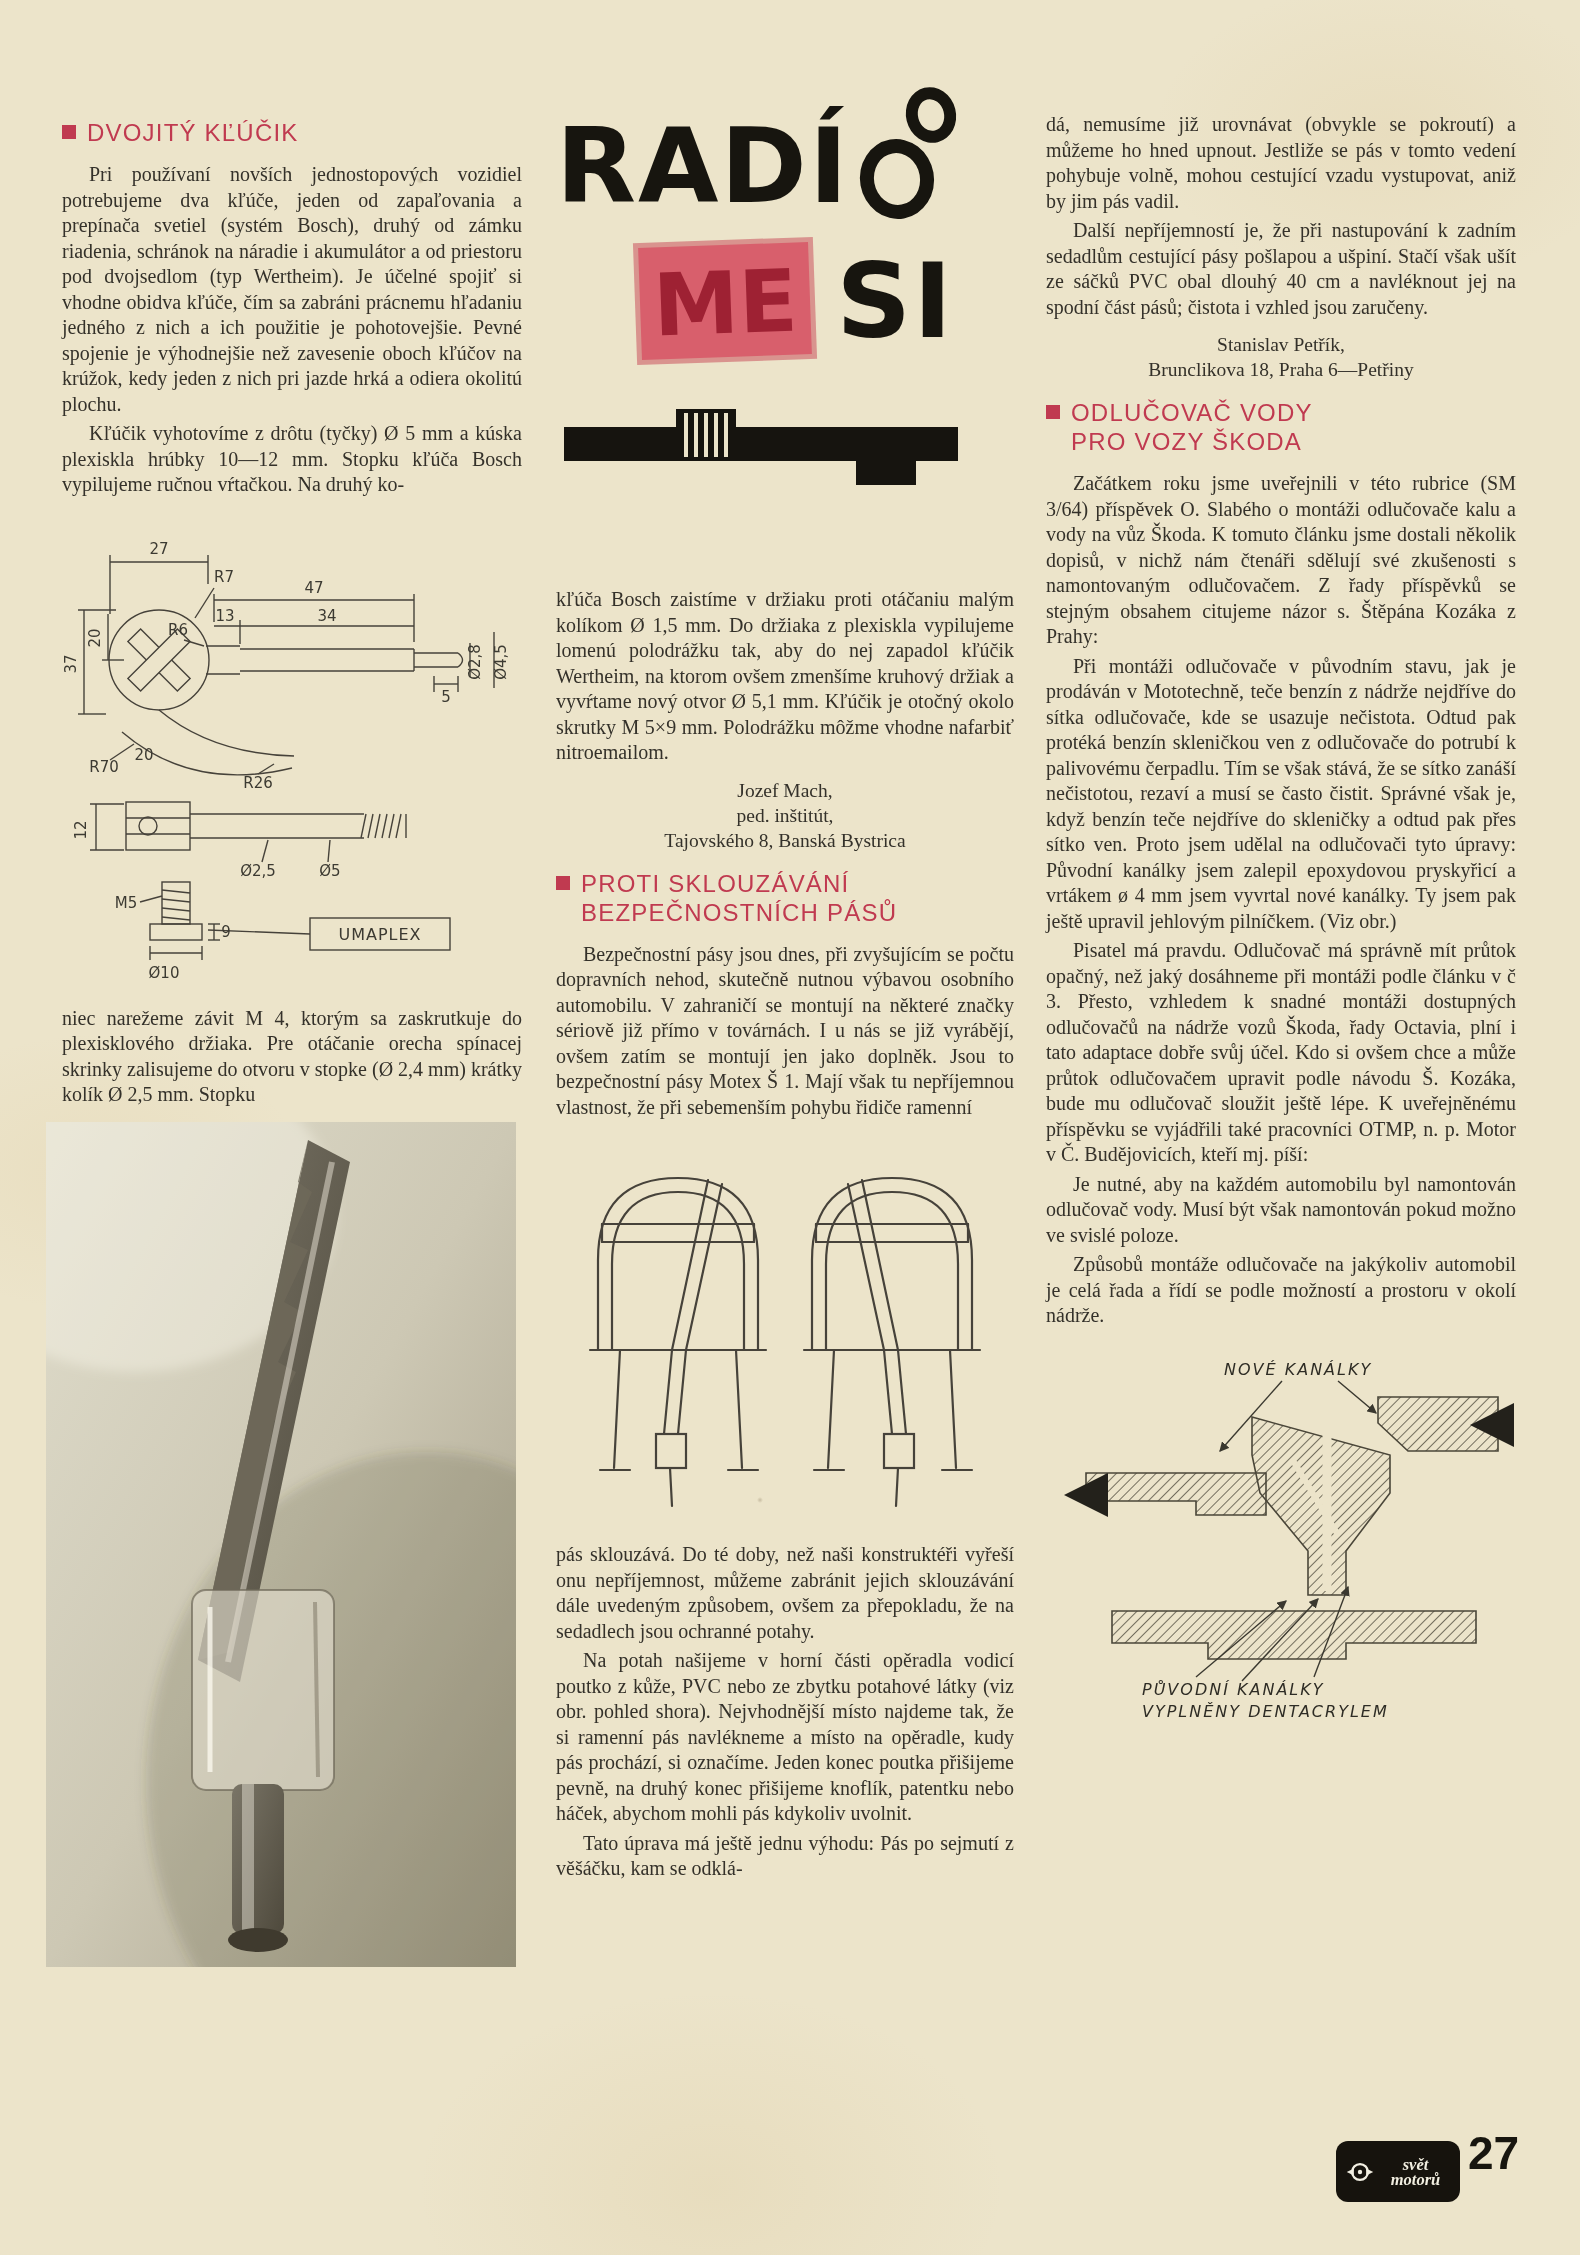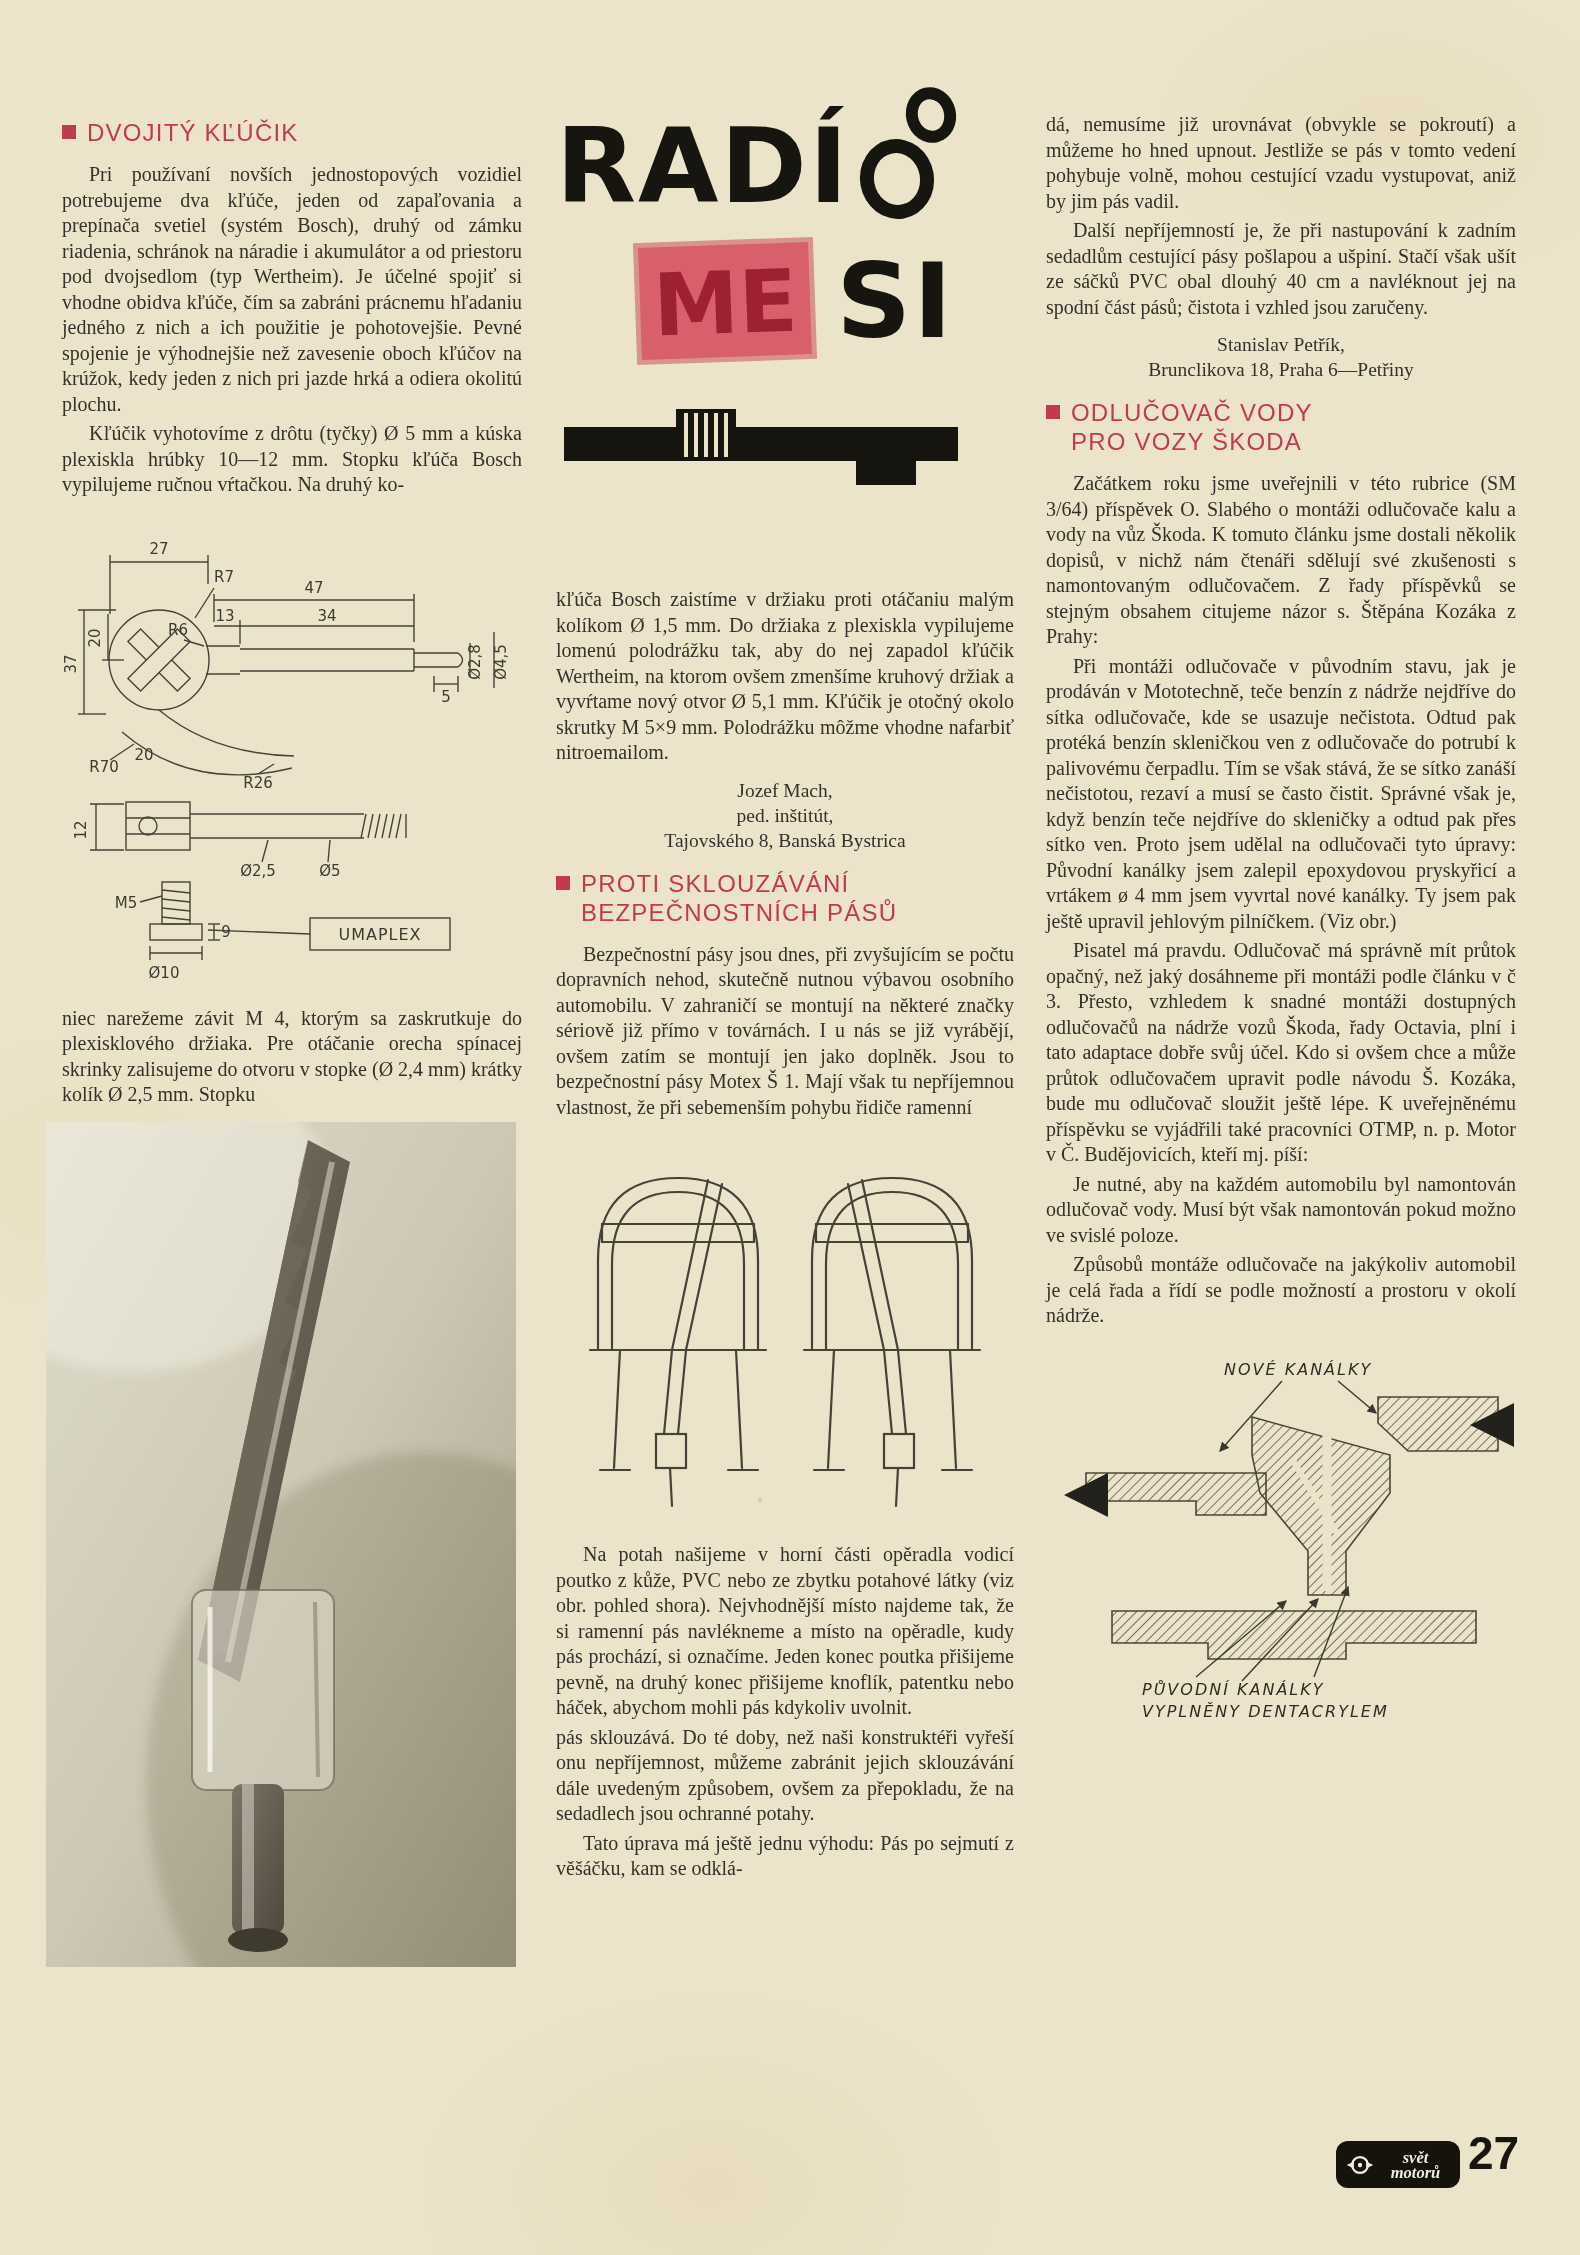--- a/index.html
+++ b/index.html
@@ -46,21 +46,21 @@
   .ring.r1{ width:50px; height:56px; border-width:12px; right:4px; top:2px; transform:rotate(-14deg); }
   .ring.r2{ width:74px; height:80px; border-width:14px; right:26px; top:54px; transform:rotate(-10deg); }
   .m-row2{ display:flex; align-items:flex-start; gap:26px; margin:20px 0 0 84px; }
   .m-me{ display:inline-block; background:#d85f6c; color:#9e2133; font-family:"DejaVu Sans",sans-serif;
     font-weight:700; font-size:86px; line-height:1; padding:15px 13px 11px; transform:rotate(-2deg);
     box-shadow:0 0 0 5px rgba(198,66,82,.5); }
   .m-si{ font-family:"DejaVu Sans",sans-serif; font-weight:700; font-size:104px; line-height:112px; letter-spacing:2px; }
   .m-pipe{ display:block; margin-top:40px; }
 
   
-  .footer-logo{ position:absolute; left:1336px; top:2141px; width:124px; height:47px; background:#16130d;
+  .footer-logo{ position:absolute; left:1336px; top:2141px; width:124px; height:61px; background:#16130d;
     border-radius:12px; display:flex; align-items:center; gap:5px; padding:3px 9px; z-index:20; }
   .fl-text{ flex:1; color:#f1eee0; font-style:italic; font-weight:700; font-size:16.5px;
     line-height:15px; text-align:center; }
   .fl-text span{ display:block; }
   .page-number{ position:absolute; left:1468px; top:2126px; font-family:"Liberation Sans",sans-serif;
     font-weight:700; font-size:46px; color:#18160f; z-index:20; }
   .watermark{ position:absolute; left:0; top:2042px; width:1580px; z-index:40; pointer-events:none; }
   .wm-title{ font-family:"Liberation Serif",serif; font-size:149px; line-height:1.02; letter-spacing:-2px;
     white-space:nowrap; color:rgba(255,253,246,.42); -webkit-text-stroke:2px rgba(255,255,250,.6); }
   .wm-sub{ font-family:"Liberation Serif",serif; font-size:43px; letter-spacing:2.5px; margin:6px 0 0 18px;
@@ -302,22 +302,22 @@
           <rect x="324" y="296" width="30" height="34"></rect>
           <line x1="338" y1="330" x2="336" y2="368"></line>
           <line x1="274" y1="212" x2="268" y2="330"></line>
           <line x1="390" y1="212" x2="396" y2="330"></line>
           <line x1="254" y1="332" x2="284" y2="332"></line>
           <line x1="382" y1="332" x2="412" y2="332"></line>
         </g>
       </svg>
     </figure>
 
+    <p class="body">pás sklouzává. Do té doby, než naši konstruktéři vyřeší onu nepříjemnost, můžeme zabránit jejich sklouzávání dále uvedeným způsobem, ovšem za přepokladu, že na sedadlech jsou ochranné potahy.</p>
     <p class="body ind">Na potah našijeme v horní části opěradla vodicí poutko z kůže, PVC nebo ze zbytku potahové látky (viz obr. pohled shora). Nejvhodnější místo najdeme tak, že si ramenní pás navlékneme a místo na opěradle, kudy pás prochází, si označíme. Jeden konec poutka přišijeme pevně, na druhý konec přišijeme knoflík, patentku nebo háček, abychom mohli pás kdykoliv uvolnit.</p>
-    <p class="body">pás sklouzává. Do té doby, než naši konstruktéři vyřeší onu nepříjemnost, můžeme zabránit jejich sklouzávání dále uvedeným způsobem, ovšem za přepokladu, že na sedadlech jsou ochranné potahy.</p>
     <p class="body ind">Tato úprava má ještě jednu výhodu: Pás po sejmutí z věšáčku, kam se odklá-</p>
   </div>
 
   <div class="col col-right">
     <p class="body">dá, nemusíme již urovnávat (obvykle se pokroutí) a můžeme ho hned upnout. Jestliže se pás v tomto vedení pohybuje volně, mohou cestující vzadu vystupovat, aniž by jim pás vadil.</p>
     <p class="body ind">Další nepříjemností je, že při nastupování k zadním sedadlům cestující pásy pošlapou a ušpiní. Stačí však ušít ze sáčků PVC obal dlouhý 40 cm a navléknout jej na spodní část pásů; čistota i vzhled jsou zaručeny.</p>
     <div class="author">Stanislav Petřík,
 Brunclikova 18, Praha 6—Petřiny</div>
 
     <h2 class="rubric">

